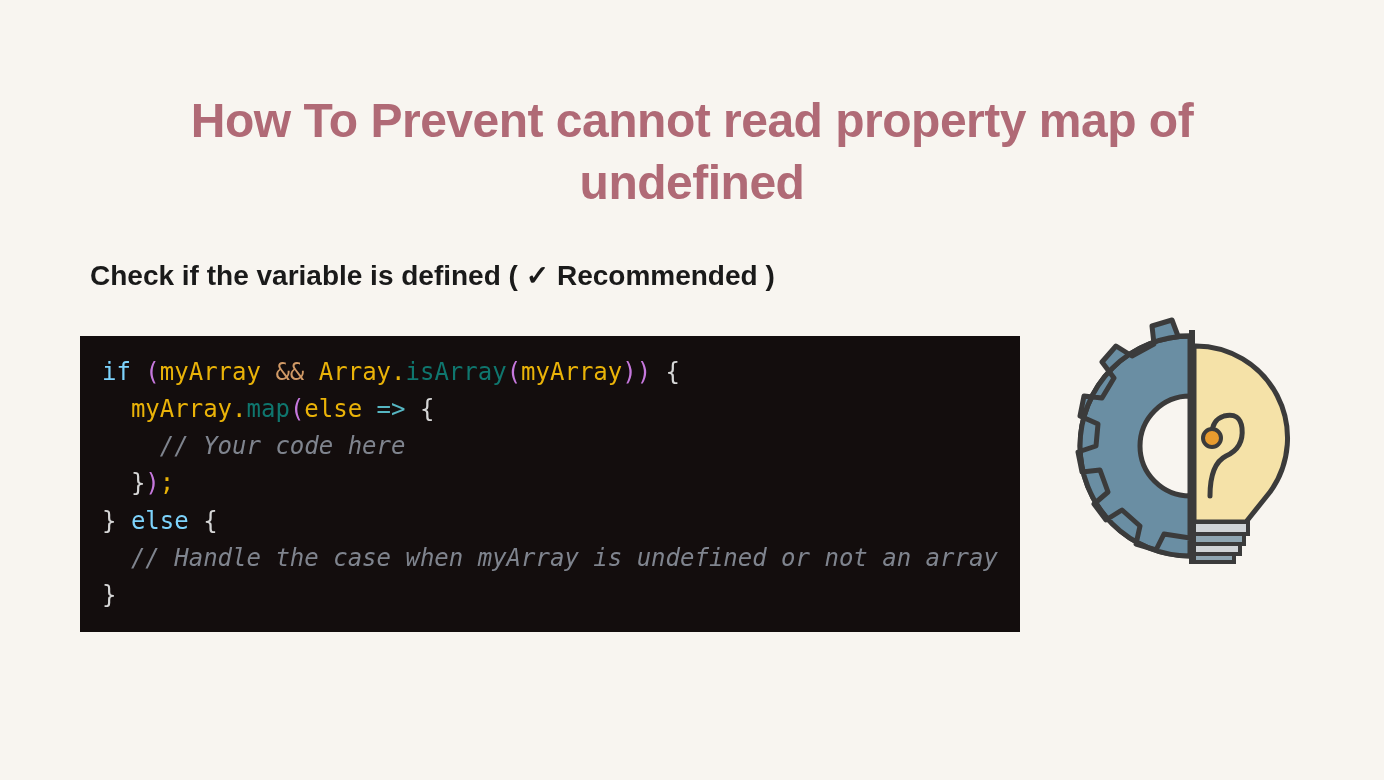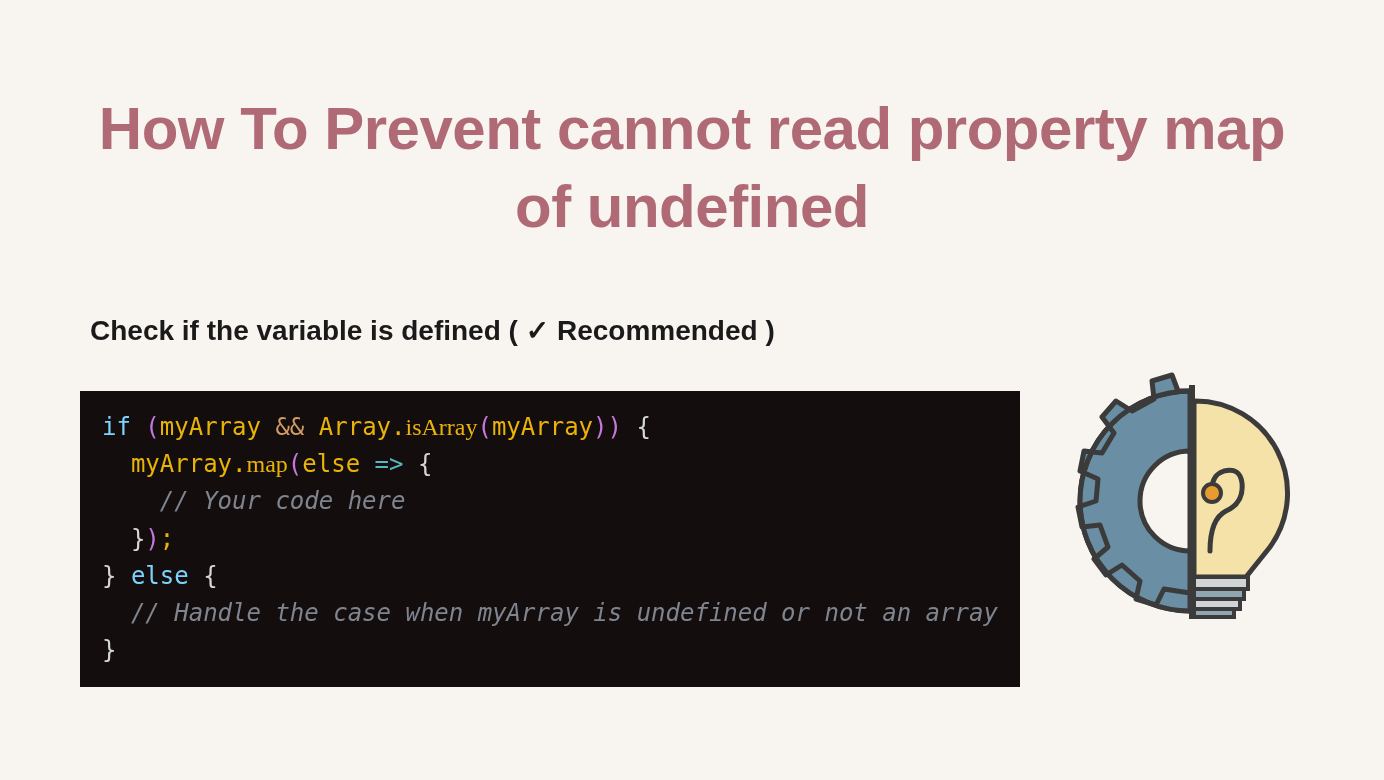--- a/index.html
+++ b/index.html
@@ -8,26 +8,26 @@
     height: 780px;
     background: #f8f5f0;
     font-family: -apple-system, BlinkMacSystemFont, "Segoe UI", Arial, sans-serif;
     overflow: hidden;
   }
   .container {
     padding: 90px 80px 40px 80px;
   }
   .title {
     color: #b06a76;
-    font-size: 60px;
+    font-size: 48px;
     font-weight: 800;
     text-align: center;
     line-height: 1.3;
     letter-spacing: -0.5px;
-    margin-bottom: 68px;
+    margin-bottom: 44px;
   }
   .subtitle {
     color: #1a1a1a;
     font-size: 28px;
     font-weight: 700;
     margin-bottom: 44px;
     padding-left: 10px;
   }
   .content-row {
     display: flex;
@@ -42,21 +42,21 @@
     line-height: 1.55;
     flex: 1;
     white-space: pre;
     color: #e0e0e0;
   }
   .kw { color: #7dd3fc; }
   .op { color: #d19a66; }
   .paren { color: #c678dd; }
   .ident { color: #eab308; }
   .type { color: #eab308; }
-  .meth { color: #eab308; font-family: Liberation Serif, serif; }
+  .meth { color: #0f766e; }
   .arrow { color: #56b6c2; }
   .brace { color: #d6d6d6; }
   .comment { color: #7f848e; font-style: italic; text-align: right; }
   .illustration {
     width: 260px;
     height: 260px;
     flex-shrink: 0;
     margin-top: -20px;
   }
 </style>

